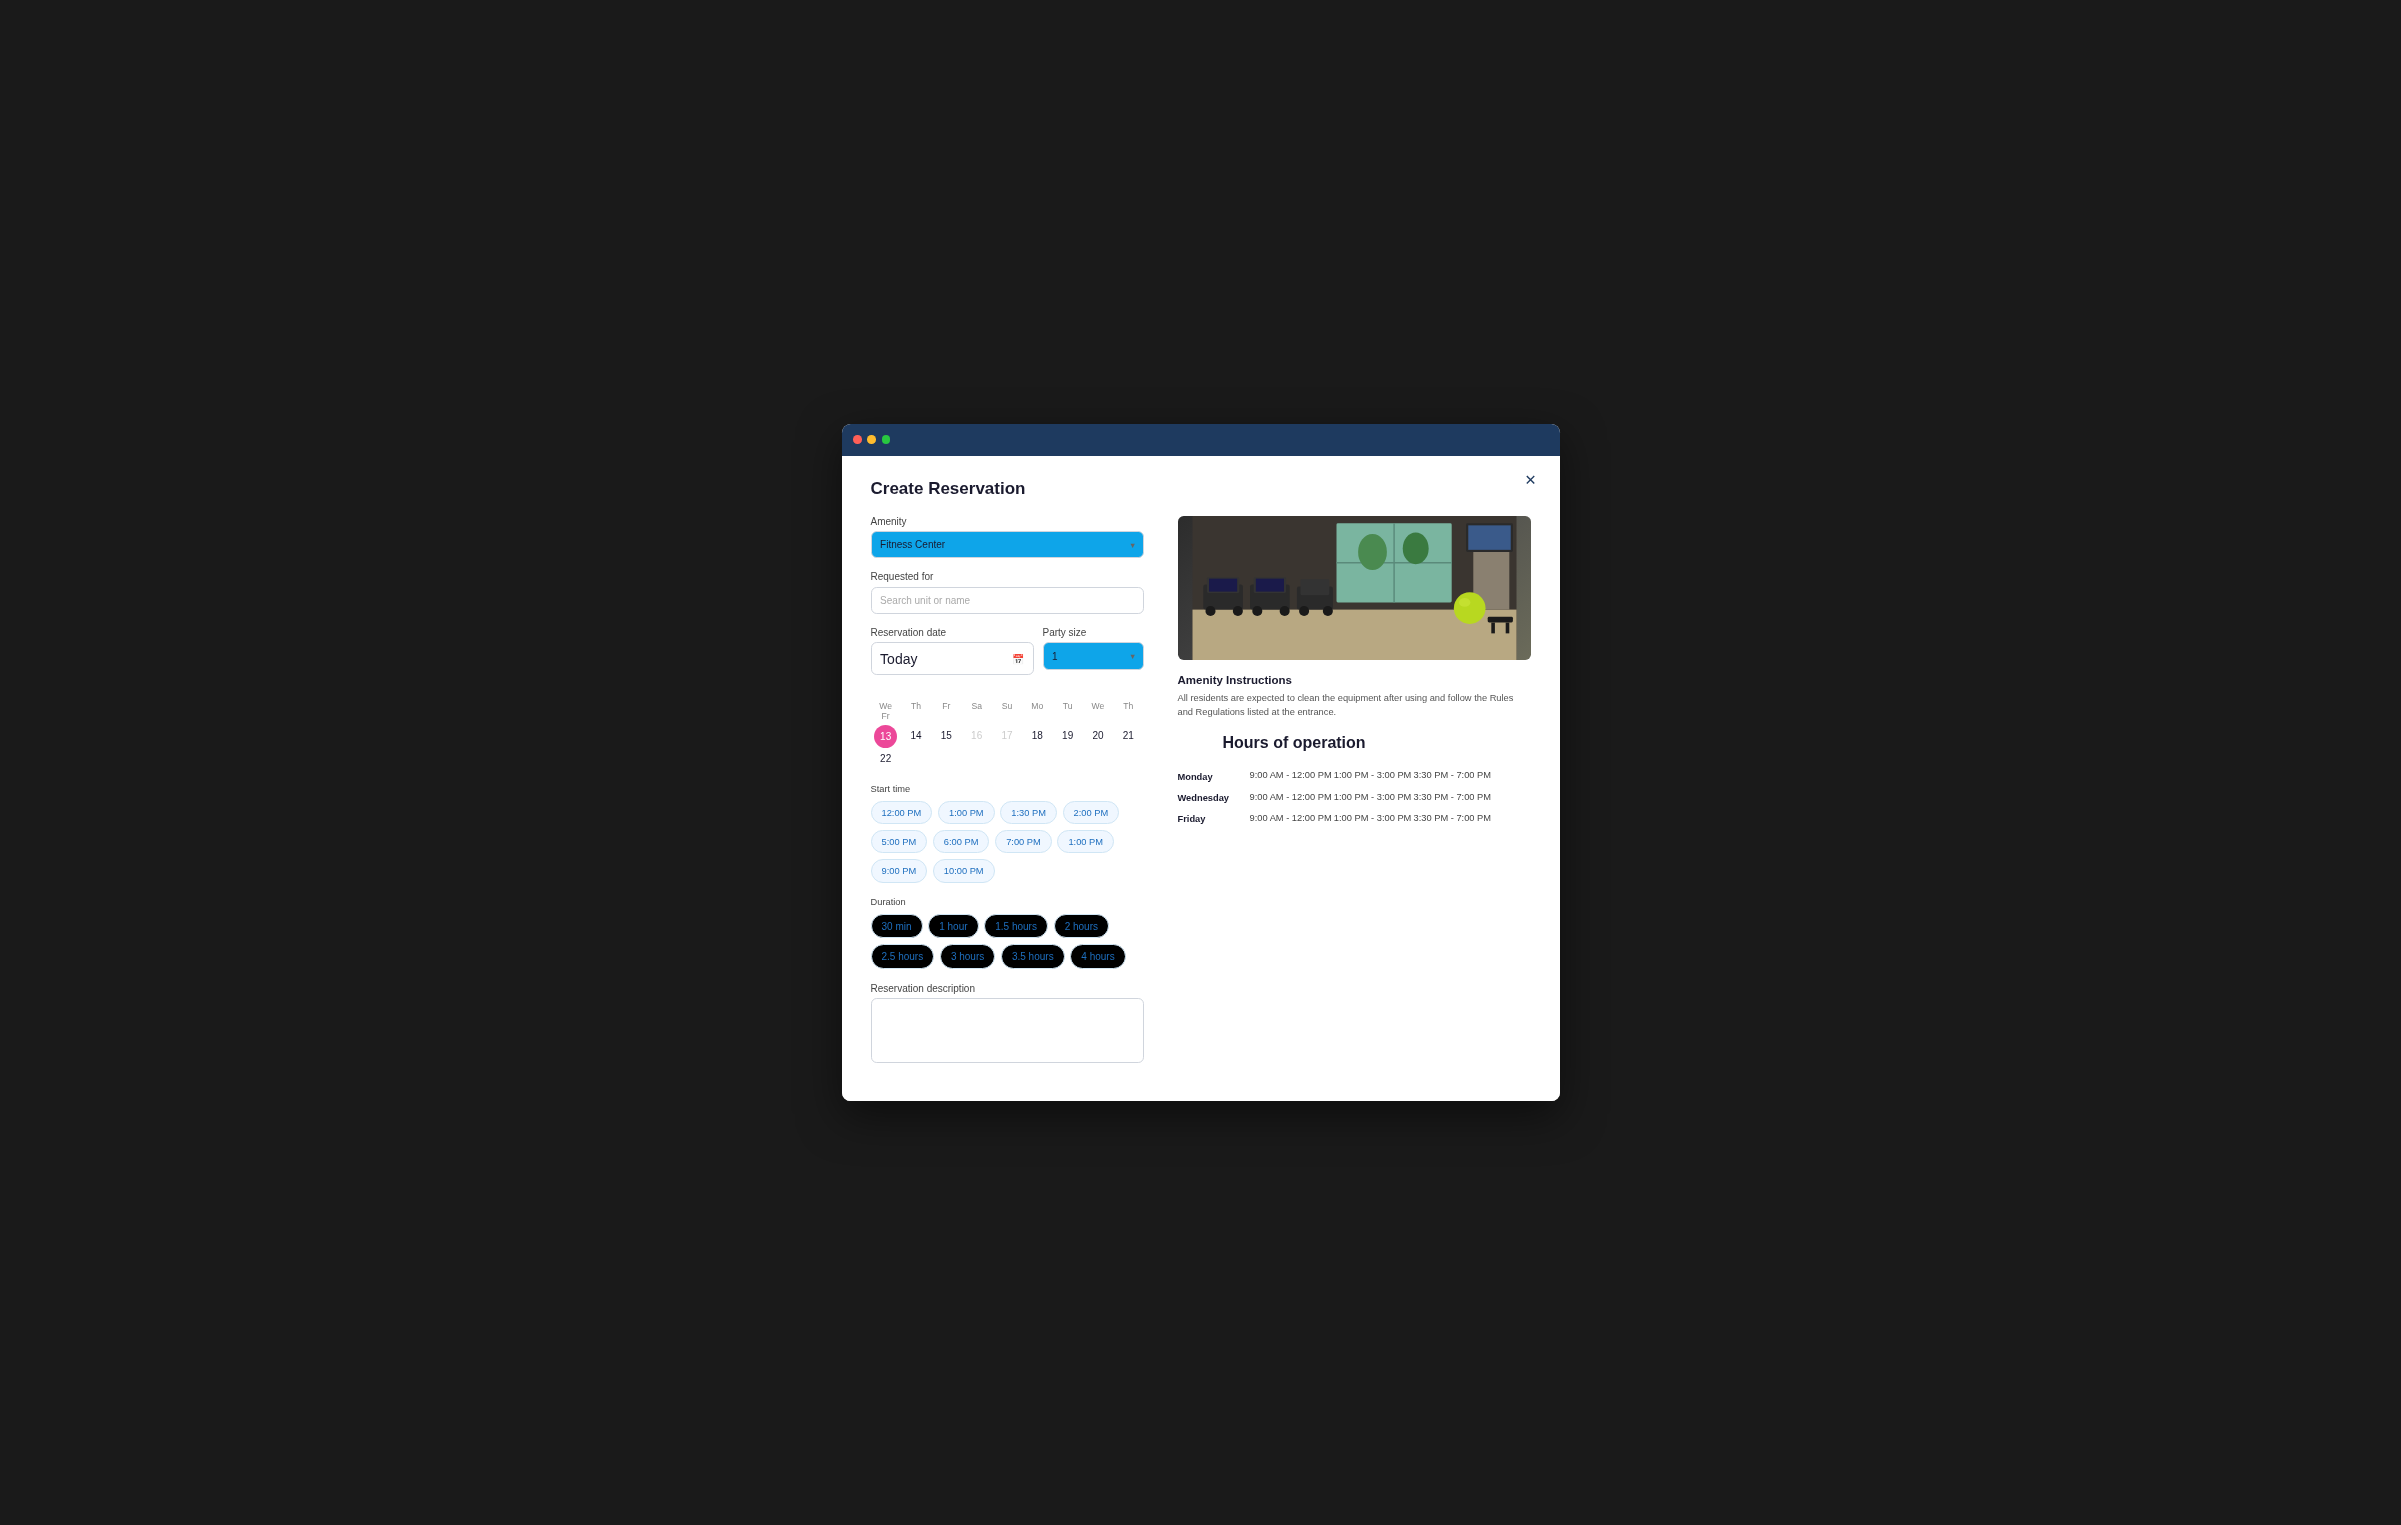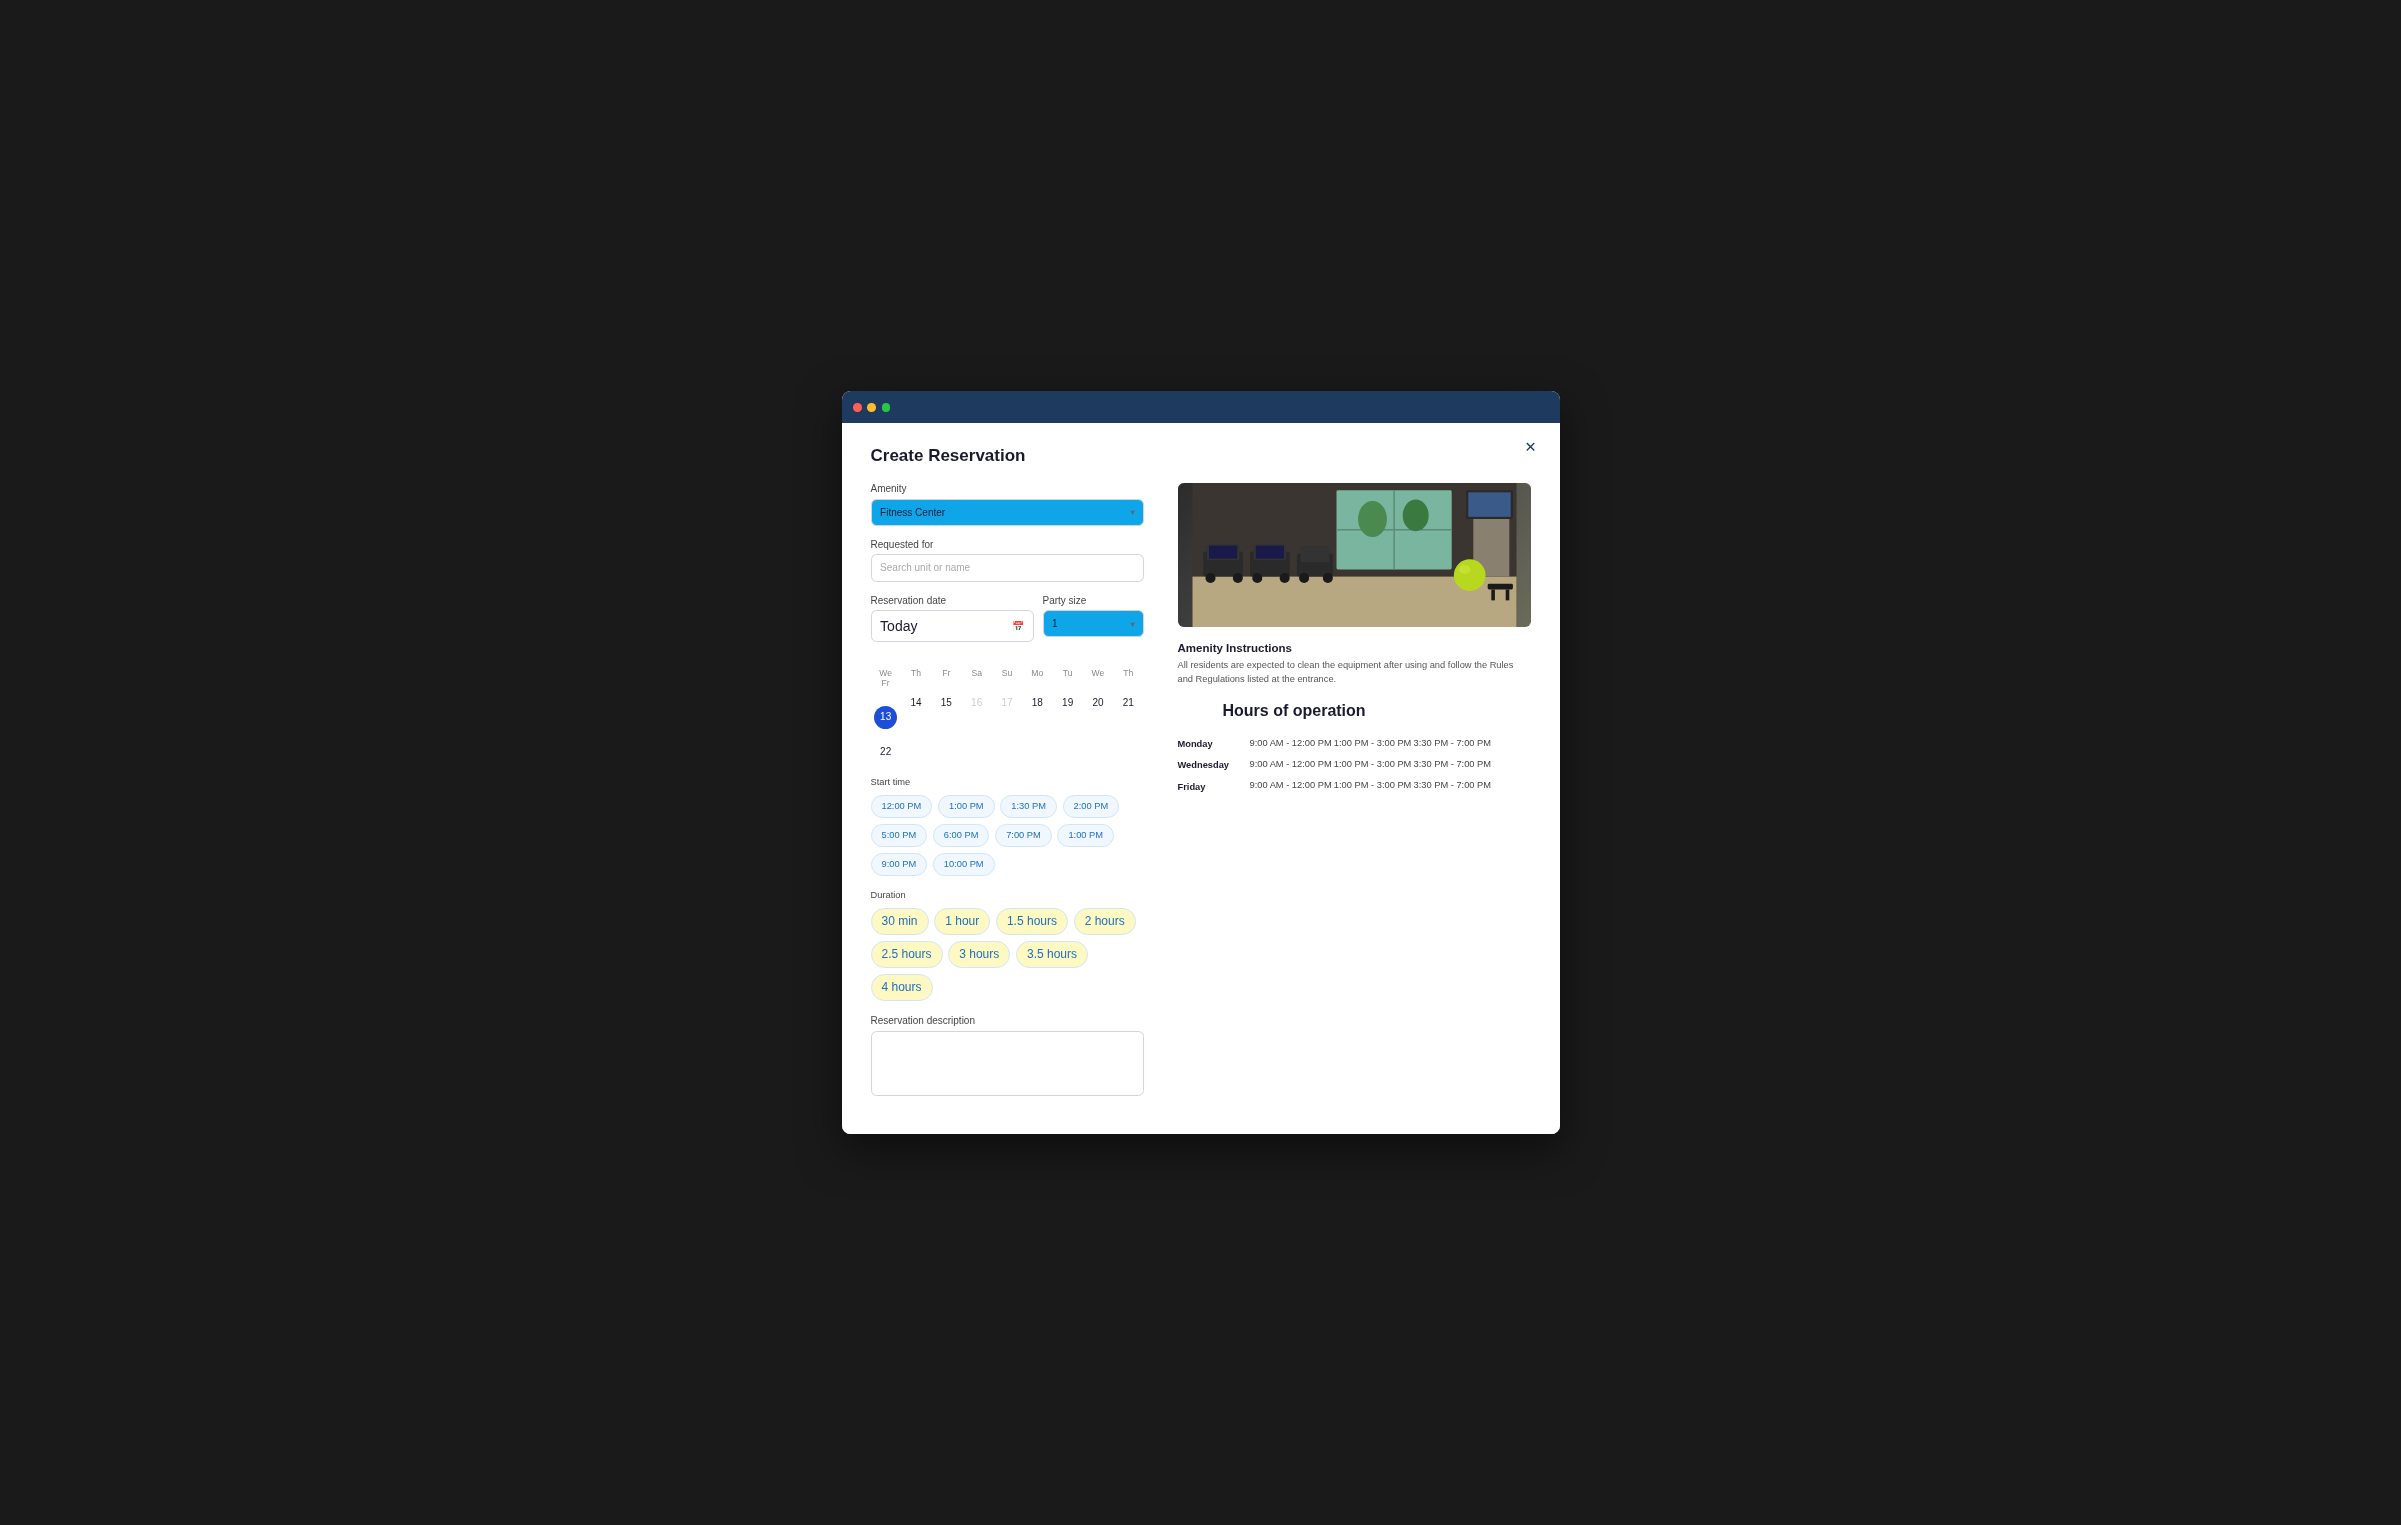--- a/index.html
+++ b/index.html
@@ -161,29 +161,29 @@
     .cal-date {
       text-align: center;
       padding: 5.7px 2.9px;
       font-size: 10px;
       color: #1a1a2e;
       border-radius: 50%;
       cursor: pointer;
       line-height: 1;
     }
     .cal-date.today {
-      background: #1d4ed8;
+      background: #ec4899;
       color: #fff;
       border-radius: 50%;
       width: 23px;
       height: 23px;
       display: flex;
       align-items: center;
       justify-content: center;
-      margin: 13px auto;
+      margin: 0 auto;
     }
     .cal-date.disabled { color: #ccc; cursor: default; }
     .section-label {
       font-size: 9.3px;
       font-weight: 500;
       color: #444;
       margin-bottom: 7.2px;
     }
     .time-slots {
       display: flex;
@@ -203,23 +203,23 @@
     .duration-slots {
       display: flex;
       flex-wrap: wrap;
       gap: 5.7px;
       margin-bottom: 14.4px;
     }
     .duration-slot {
       padding: 5.7px 10px;
       border: 0.7px solid #d0e6f5;
       border-radius: 14.4px;
-      font-size: 12px;
+      font-size: 10px;
       color: #1e6fbf;
-      background: #fef9c3;
+      background: #000000;
       cursor: pointer;
     }
     .textarea-field {
       width: 100%;
       height: 65px;
       padding: 7.2px 8.6px;
       border: 0.7px solid #d0d5dd;
       border-radius: 5.7px;
       font-size: 10px;
       color: #1a1a2e;

